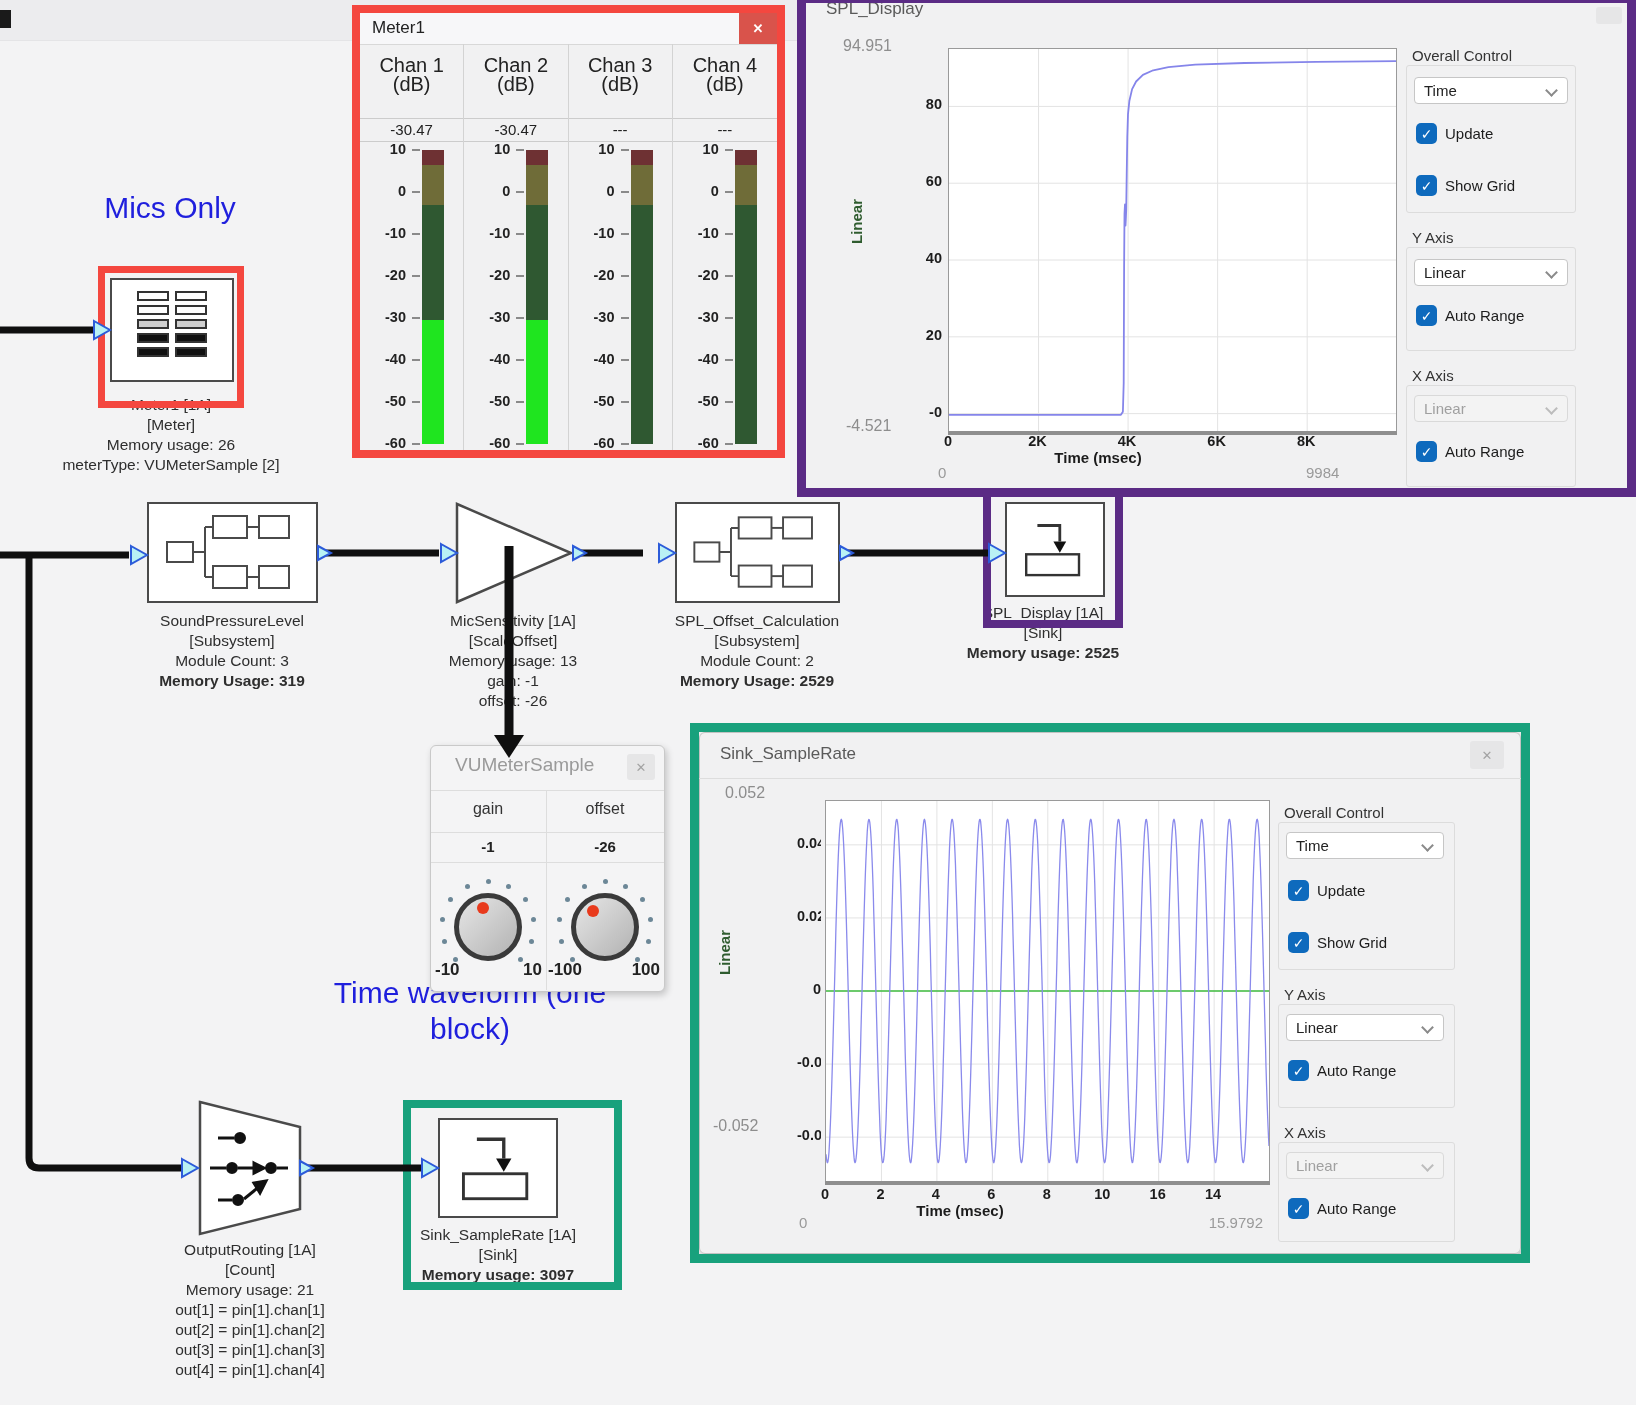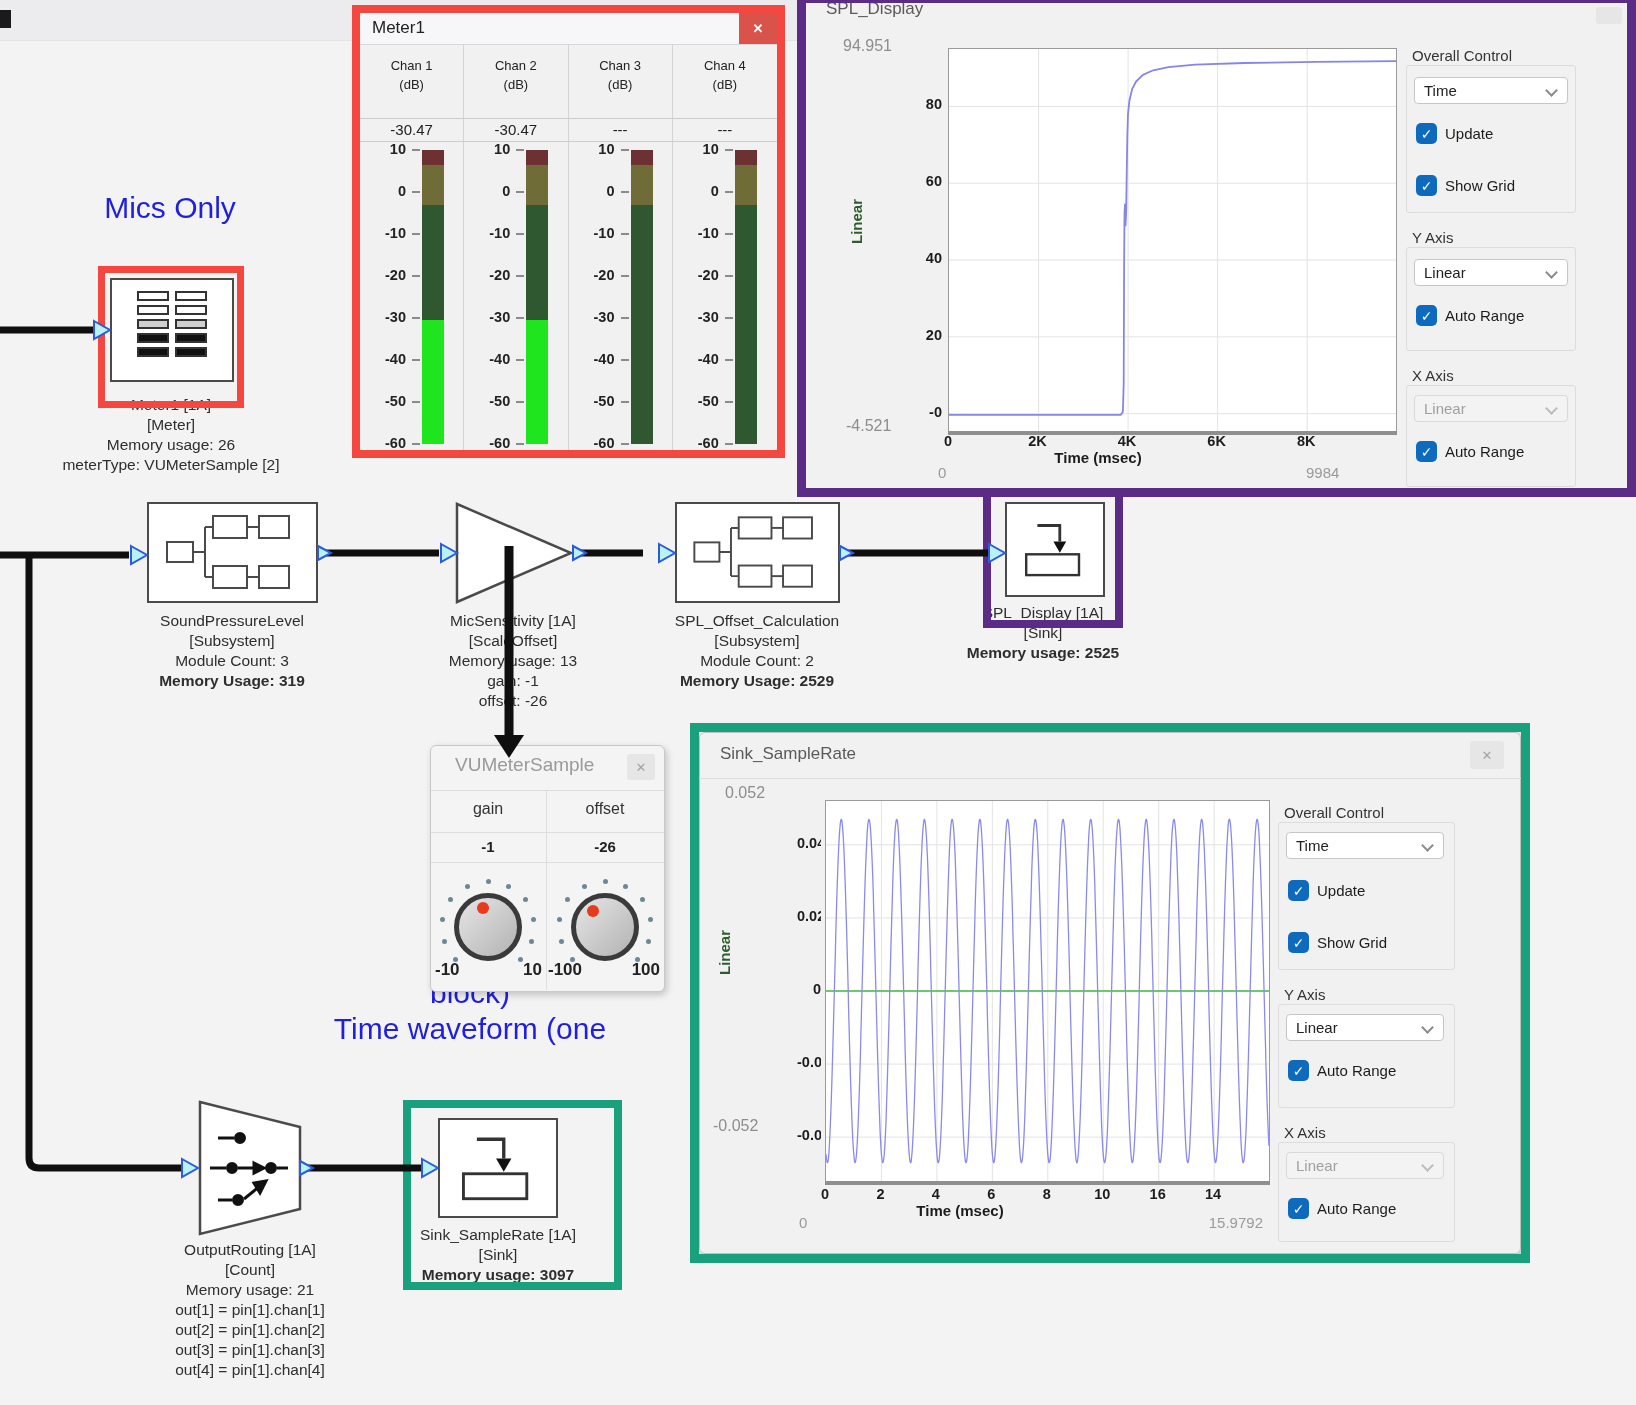--- a/index.html
+++ b/index.html
@@ -28,21 +28,21 @@
   .frame{position:absolute;inset:0;border:1px solid #c2c2c2;border-radius:6px;box-shadow:2px 3px 7px rgba(0,0,0,.22);pointer-events:none;}
   .wtitle{position:absolute;font-size:17px;color:#5a5a5a;}
   .closebtn{position:absolute;display:flex;align-items:center;justify-content:center;font-size:13px;cursor:default;}
   .closebtn.red{background:#d9534b;color:#fff;font-weight:bold;}
   .closebtn.gray{background:#e6e6e7;color:#a3a3a3;border-radius:3px;}
 
   
   .mw-titlebar{position:absolute;left:0;top:0;width:480px;height:31px;background:#f7f7f9;border-bottom:1px solid #d8d8d8;}
   #meter-cols{position:absolute;left:0;top:31px;width:417px;height:406px;}
   .mcol{position:absolute;top:0;height:406px;box-sizing:border-box;}
-  .mhead{position:absolute;top:12px;left:0;right:0;text-align:center;font-size:13px;color:#222;line-height:19px;}
+  .mhead{position:absolute;top:12px;left:0;right:0;text-align:center;font-size:20px;color:#222;line-height:19px;}
   .mval{position:absolute;top:74px;left:0;right:0;height:22px;line-height:22px;text-align:center;font-size:15px;color:#222;border-top:1px solid #ccc;border-bottom:1px solid #ccc;}
   .mtick{position:absolute;left:2px;width:44px;text-align:right;font-size:14.5px;font-weight:600;color:#222;}
   .mdash{position:absolute;left:52px;width:8px;height:2px;background:#8a8a8a;}
   .mseg{position:absolute;left:62px;width:22px;}
 
   
   .plot{position:absolute;background:#fff;border:1px solid #9a9a9a;box-sizing:content-box;}
   .axisline{position:absolute;height:4px;background:#8f8f8f;}
   .tick{position:absolute;font-size:14.5px;font-weight:600;color:#1c1c1c;}
   .xc{width:40px;text-align:center;}
@@ -77,22 +77,22 @@
 </style>
 </head>
 <body>
 
 <div id="canvas">
   <div class="topstrip"></div>
   <div class="artifact"></div>
 
   <div class="annot" style="left:60px;top:190px;width:220px;">Mics Only</div>
   <div class="annot" style="left:315px;top:975px;width:310px;">
+    <div>Time waveform (one</div>
     <div>block)</div>
-    <div>Time waveform (one</div>
   </div>
 
   <div class="block" style="left:110px;top:278px;width:124px;height:104px;">
     <svg width="120" height="100" viewBox="0 0 120 100">
       <g stroke="#333" stroke-width="2">
         <rect x="26" y="12" width="30" height="8" fill="#fff"></rect>
           <rect x="64" y="12" width="30" height="8" fill="#fff"></rect>
         <rect x="26" y="26" width="30" height="8" fill="#fff"></rect>
           <rect x="64" y="26" width="30" height="8" fill="#fff"></rect>
         <rect x="26" y="40" width="30" height="8" fill="#cfcfcf"></rect>

